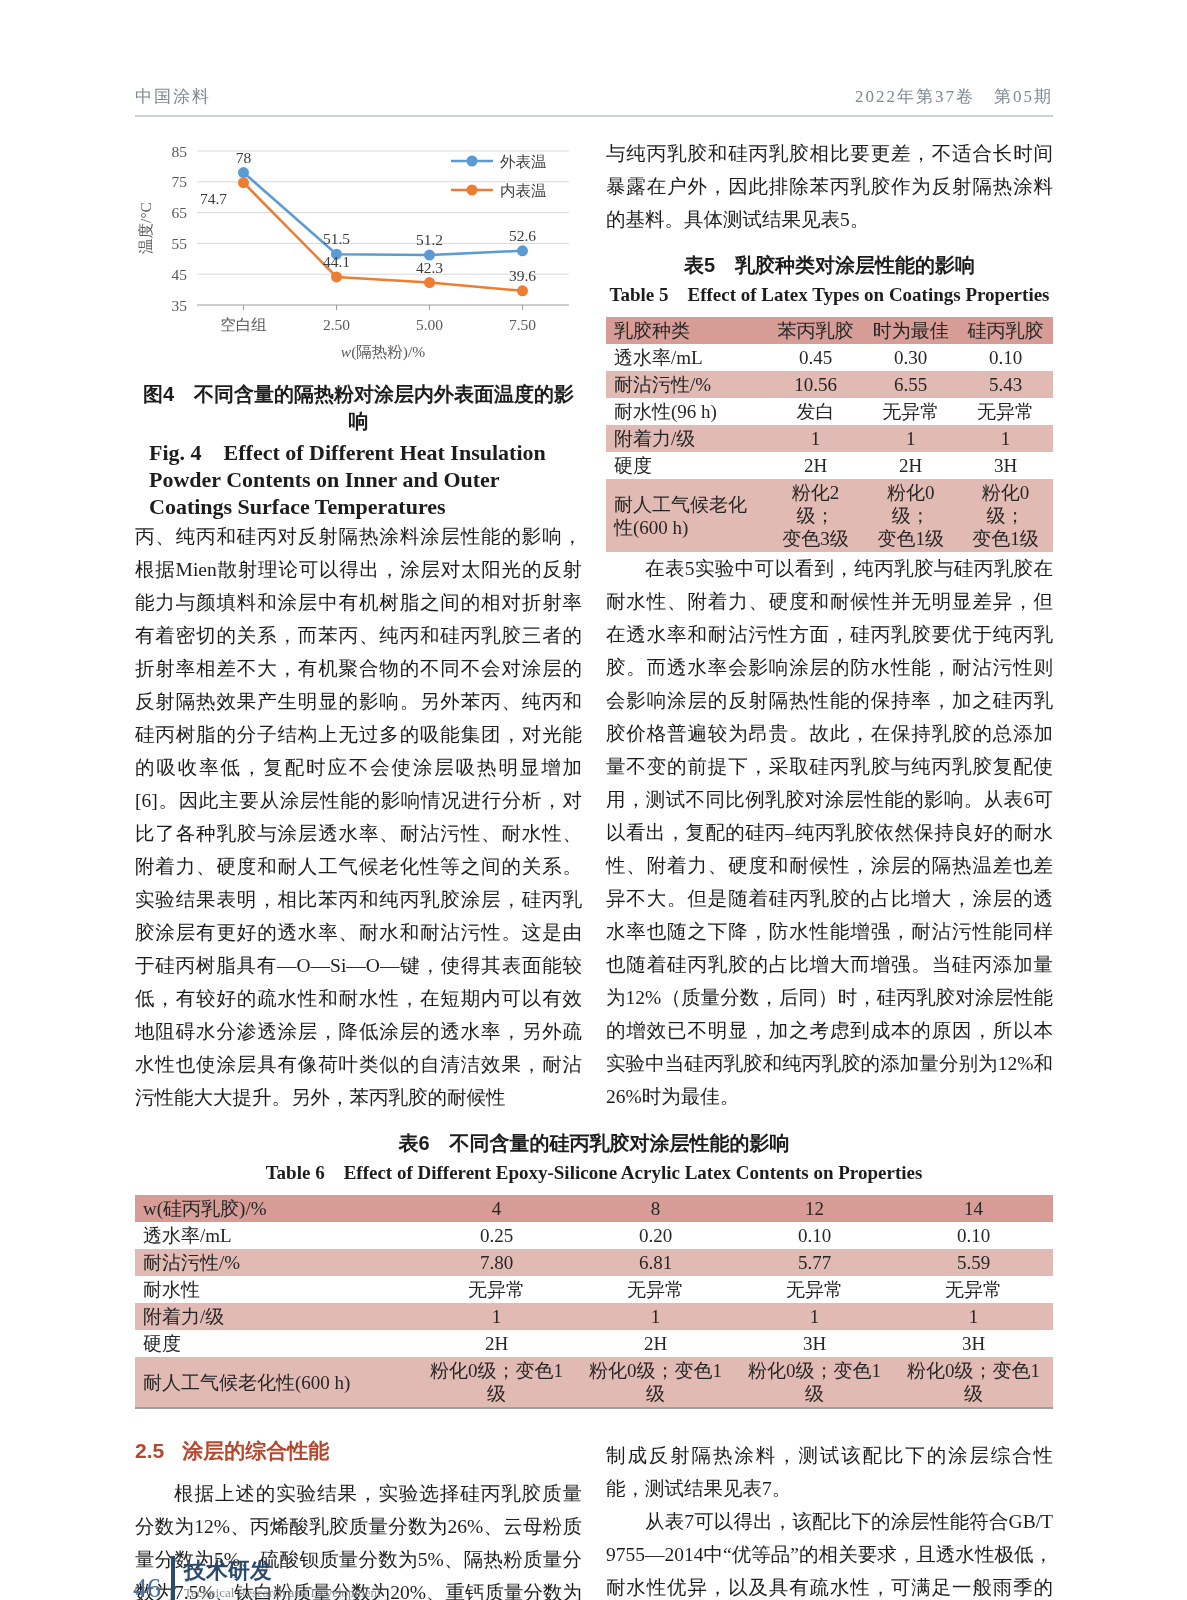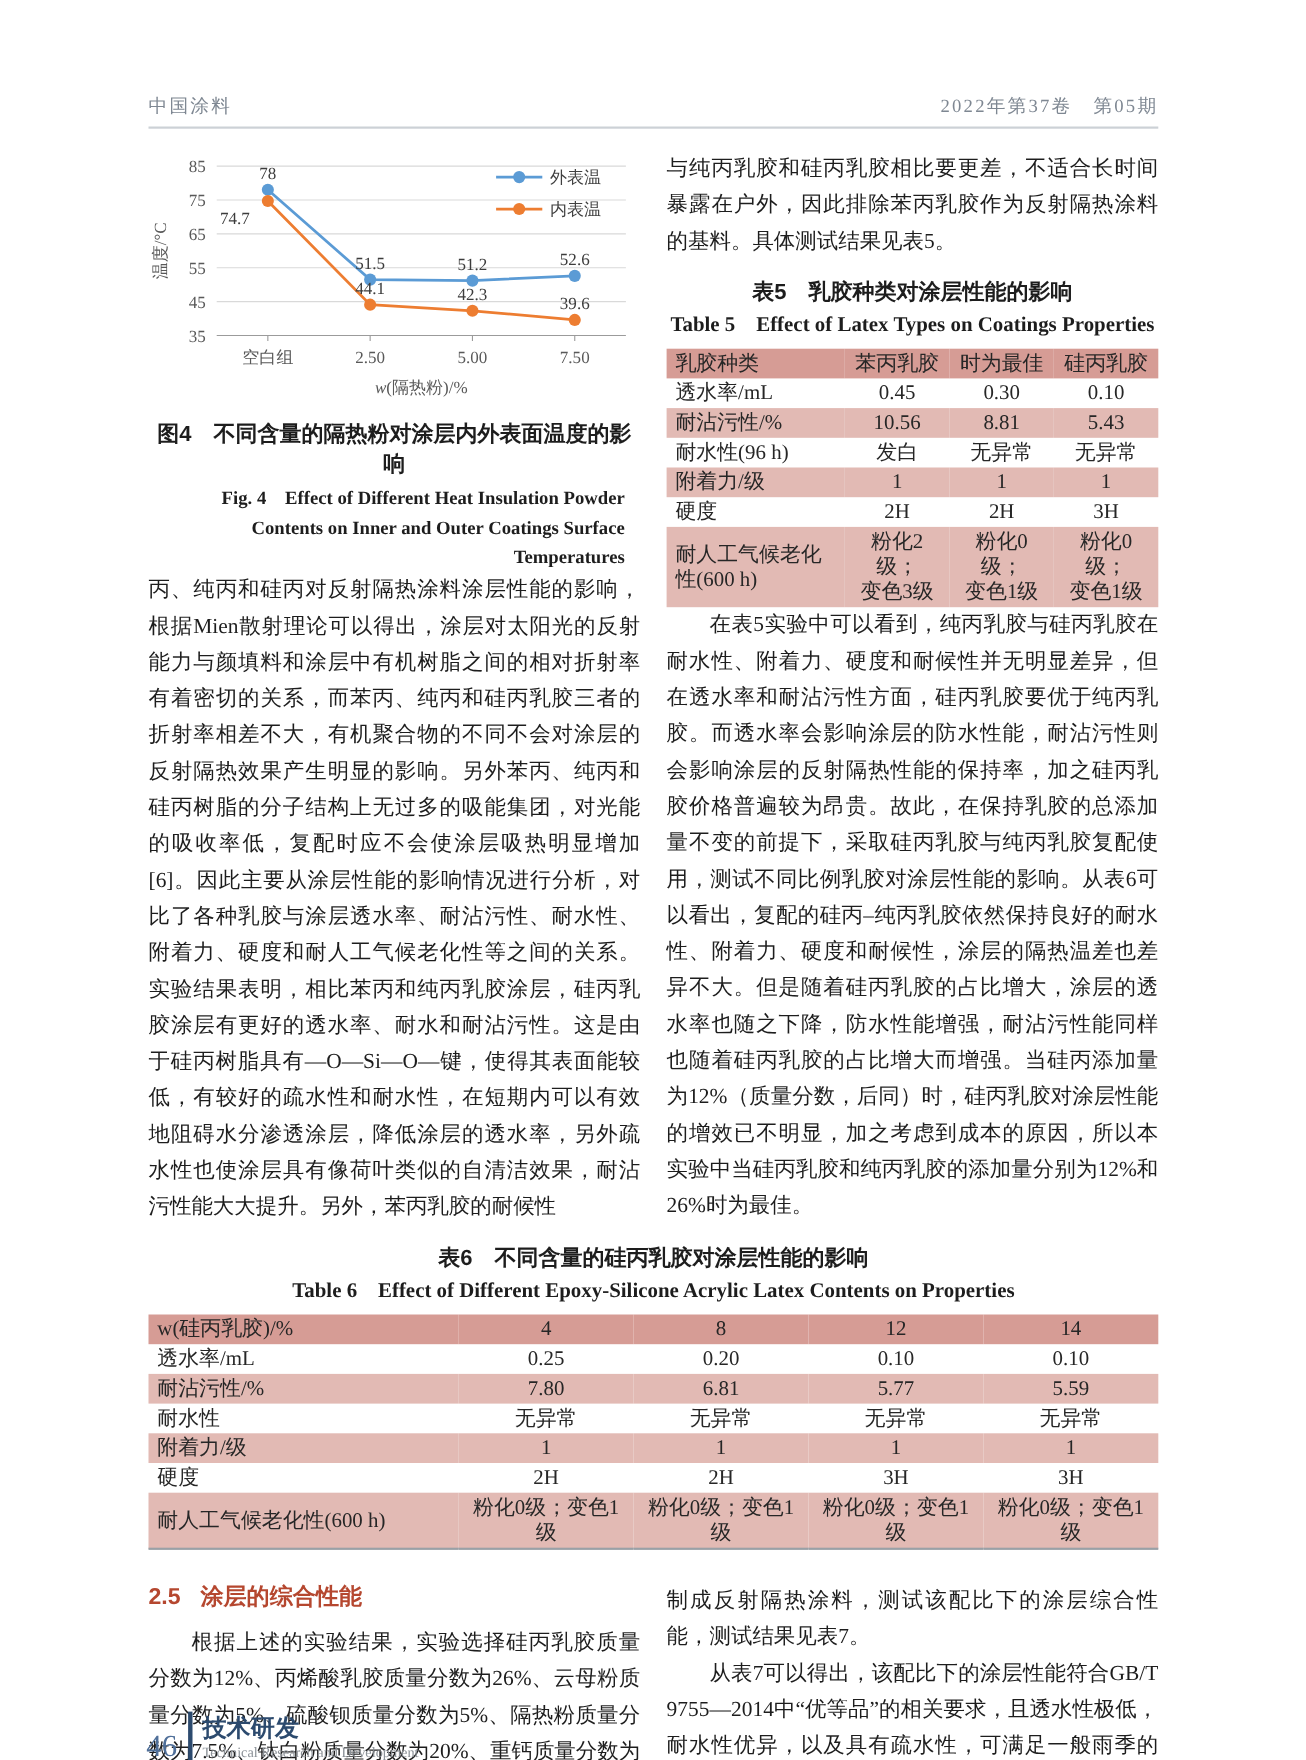--- a/index.html
+++ b/index.html
@@ -15,21 +15,21 @@
   .col{width:447px;}
   
   .chart-wrap{width:447px;height:232px;}
   .chart-wrap svg{display:block;}
   .tick{font-size:15.5px;fill:#595959;font-family:"Liberation Serif","DejaVu Serif",serif;}
   .dlab{font-size:15.5px;fill:#3c3c3c;font-family:"Liberation Serif","DejaVu Serif",serif;}
   .leg{font-size:15.5px;fill:#404040;font-family:"Liberation Serif","DejaVu Serif",serif;}
   
   .fig-cap-cn{text-align:center;font-weight:700;font-size:20px;margin:12px 0 4px;
               font-family:"Liberation Sans","DejaVu Sans",sans-serif;}
-  .fig-cap-en{text-align:right;font-weight:700;font-size:17px;line-height:27px;margin:0 14px;}
+  .fig-cap-en{text-align:left;font-weight:700;font-size:22px;line-height:27px;margin:0 14px;}
   
   p.body{font-size:19.5px;line-height:33px;text-align:justify;margin:0;}
   p.indent{text-indent:2em;}
   .mt{margin-top:16px;}
   
   .tbl-title-cn{text-align:center;font-weight:700;font-size:20px;margin:16px 0 3px;
                 font-family:"Liberation Sans","DejaVu Sans",sans-serif;}
   .tbl-title-en{text-align:center;font-weight:700;font-size:19px;margin:0 0 9px;}
   
   table.datatable{border-collapse:collapse;width:100%;font-size:19px;}
@@ -138,21 +138,21 @@
               </tr>
               <tr>
                 <td class="lbl">透水率/mL</td>
                 <td>0.45</td>
                 <td>0.30</td>
                 <td>0.10</td>
               </tr>
               <tr class="stripe">
                 <td class="lbl">耐沾污性/%</td>
                 <td>10.56</td>
-                <td>8.81</td>
+                <td>6.55</td>
                 <td>5.43</td>
               </tr>
               <tr>
                 <td class="lbl">耐水性(96 h)</td>
                 <td>发白</td>
                 <td>无异常</td>
                 <td>无异常</td>
               </tr>
               <tr class="stripe">
                 <td class="lbl">附着力/级</td>

